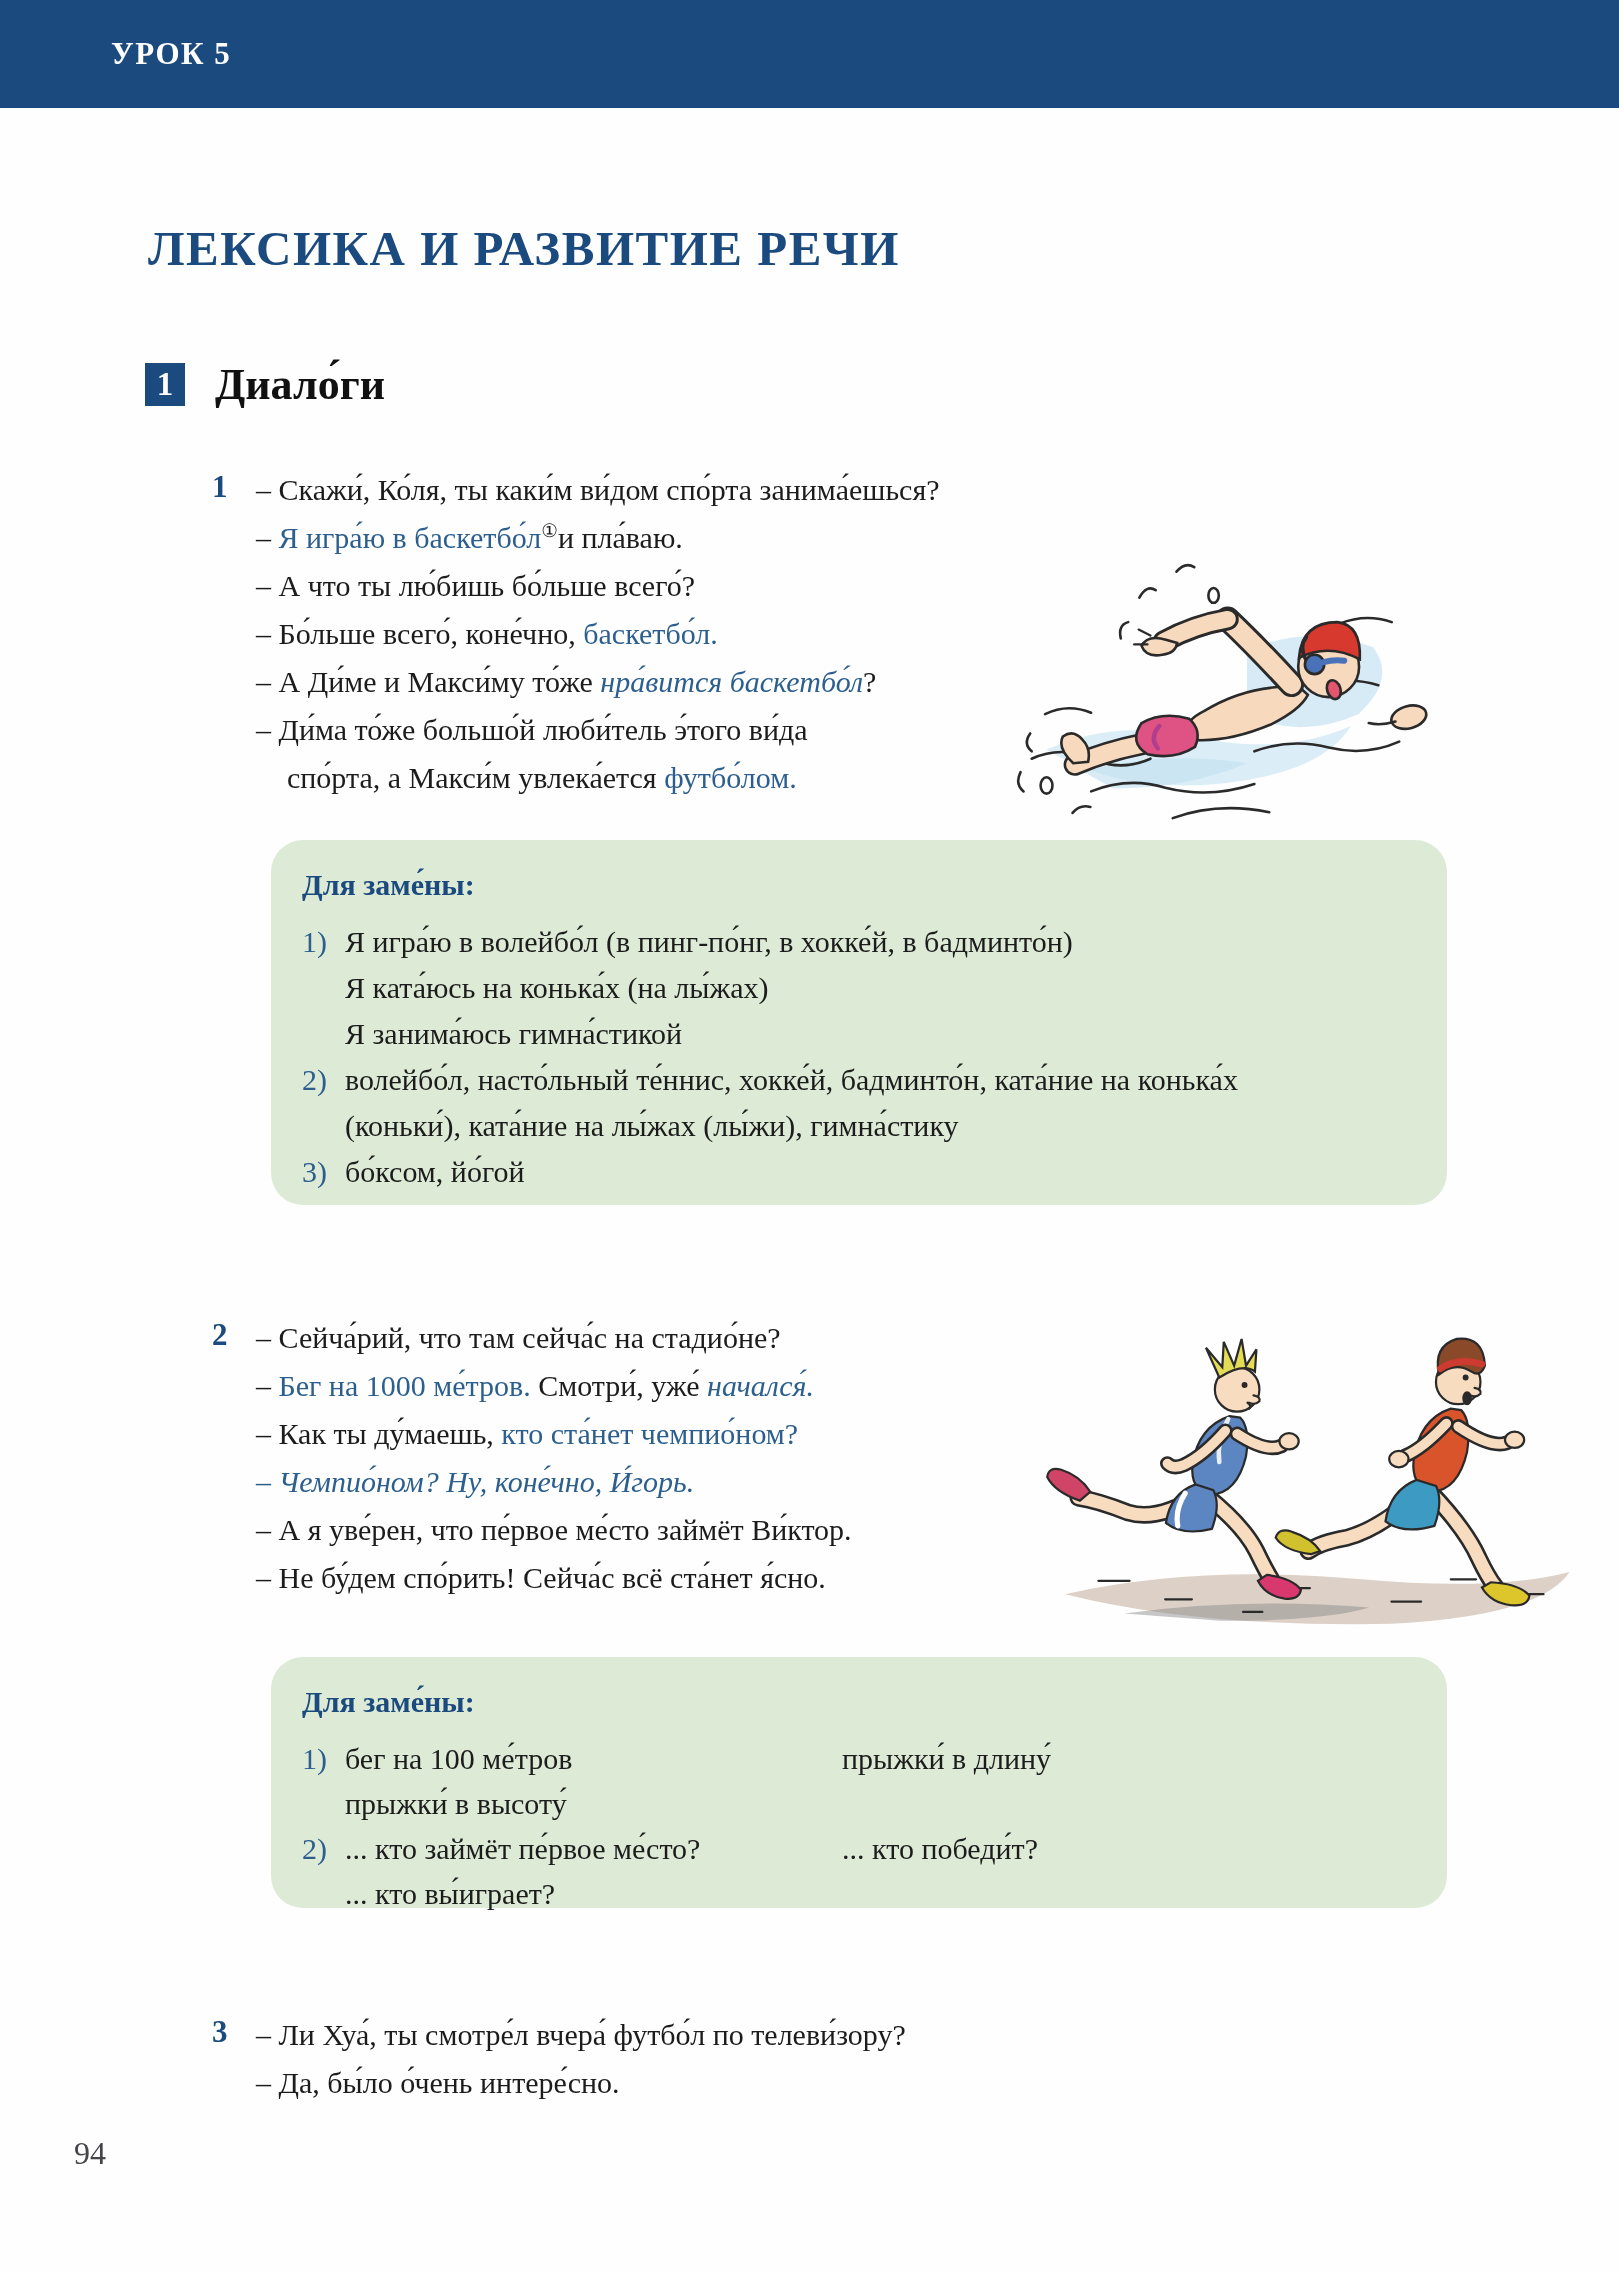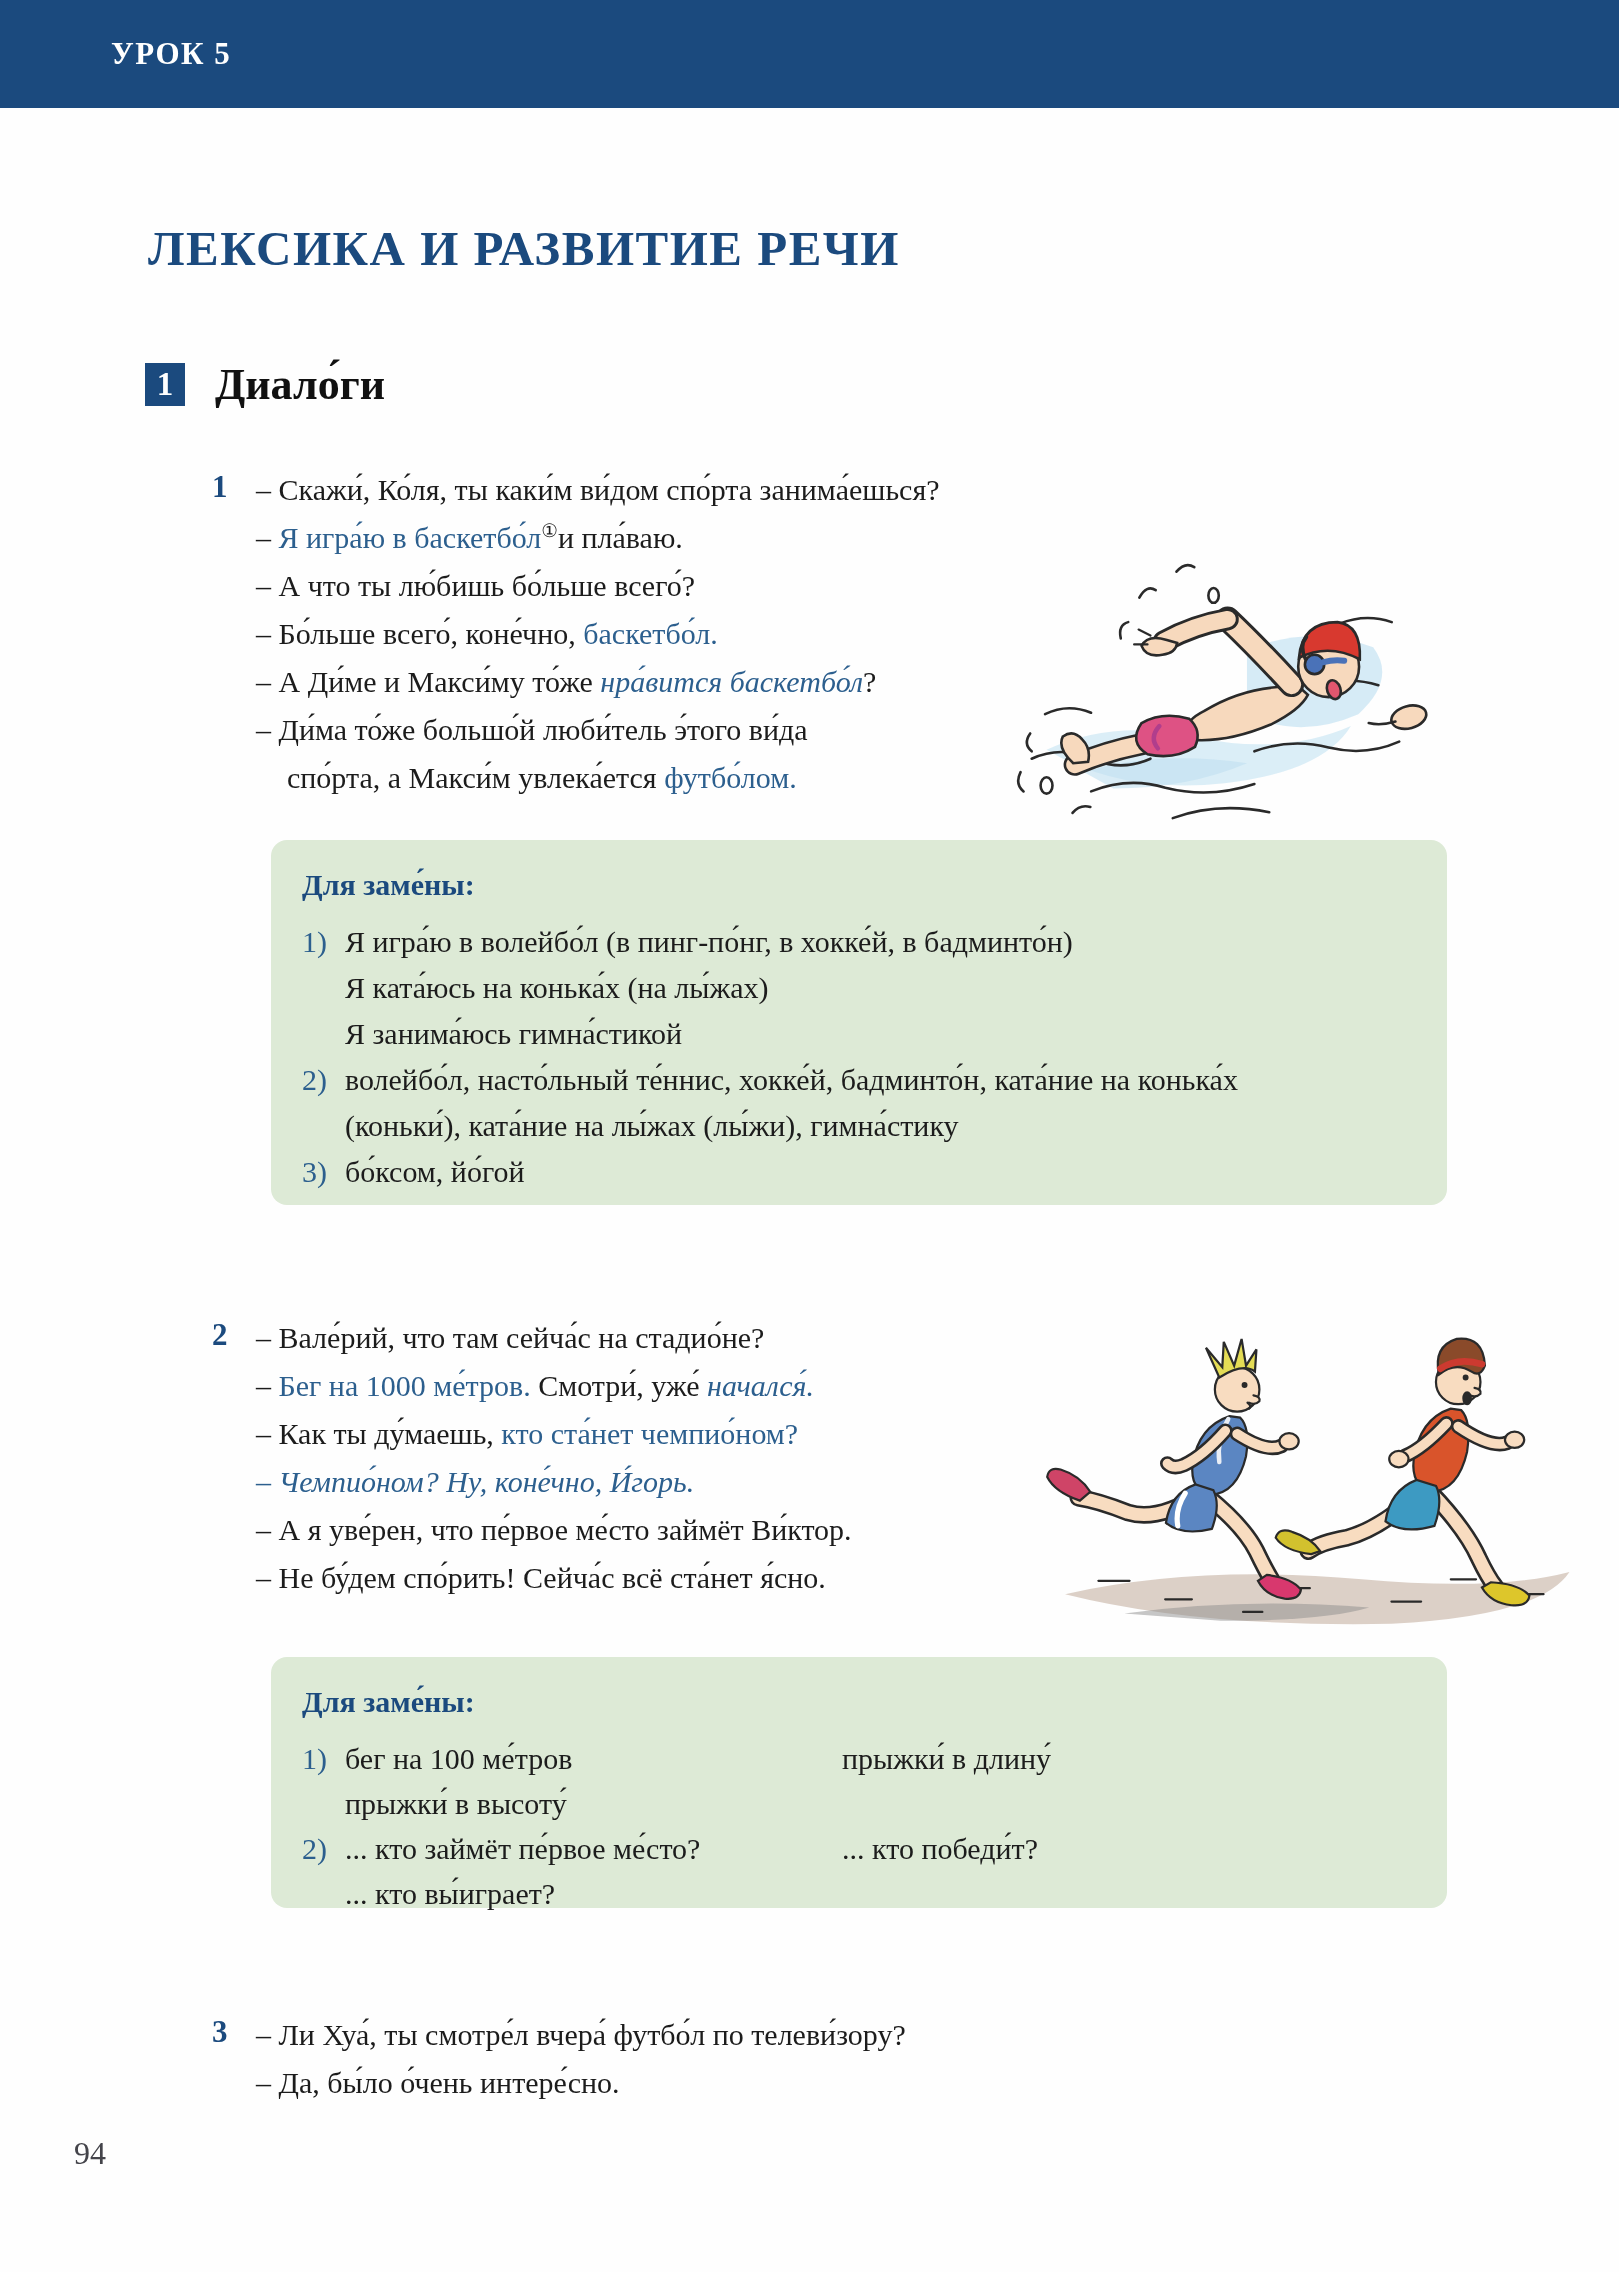--- a/index.html
+++ b/index.html
@@ -23,21 +23,21 @@
   .dialog { position:absolute; left:212px; }
   .dialog-num { position:absolute; left:0; top:3px; color:#1b4a7e; font-weight:bold; font-size:31px; }
   .dialog-lines { margin-left:44px; }
   p.line { margin:0; font-size:30px; line-height:48px; white-space:nowrap; }
   p.line.cont { padding-left:31px; }
   .blue { color:#2c5f8e; }
   .italic { font-style:italic; }
   .sup { vertical-align:super; font-size:18.6px; line-height:0; }
 
   
-  .green-box { position:absolute; left:271px; width:1176px; background:#ddead6; border-radius:16px; box-sizing:border-box; padding:27px 22px 0 31px; }
+  .green-box { position:absolute; left:271px; width:1176px; background:#ddead6; border-radius:32px; box-sizing:border-box; padding:27px 22px 0 31px; }
   .box-title { color:#1b4a7e; font-weight:bold; font-size:30px; line-height:36px; margin:0 0 16.3px 0; }
   .box-row { display:grid; grid-template-columns:43px auto; font-size:30px; line-height:46px; white-space:nowrap; }
   .box2 .box-row { grid-template-columns:43px 497px auto; line-height:45px; }
   .item-num { color:#2c5f8e; }
   .box-row p, .box-row span.cell { margin:0; }
 
   
   .illus { position:absolute; }
   .swimmer { left:1002px; top:527px; }
   .runners { left:976px; top:1306px; }
@@ -155,21 +155,21 @@
     </div>
     <div class="box-row">
       <span class="item-num">3)</span>
       <p>бо́ксом, йо́гой</p>
     </div>
   </div>
 
   <div class="dialog" style="top:1314px;">
     <div class="dialog-num">2</div>
     <div class="dialog-lines">
-      <p class="line"><span>– Вале́рий, что там сейча́с на стадио́не?</span></p>
+      <p class="line"><span>– Сейча́рий, что там сейча́с на стадио́не?</span></p>
       <p class="line"><span>– </span><span class="blue">Бег на 1000 ме́тров.</span><span> Смотри́, уже́ </span><span class="blue italic">начался́.</span></p>
       <p class="line"><span>– Как ты ду́маешь, </span><span class="blue">кто ста́нет чемпио́ном?</span></p>
       <p class="line"><span class="blue italic">– Чемпио́ном? Ну, коне́чно, И́горь.</span></p>
       <p class="line"><span>– А я уве́рен, что пе́рвое ме́сто займёт Ви́ктор.</span></p>
       <p class="line"><span>– Не бу́дем спо́рить! Сейча́с всё ста́нет я́сно.</span></p>
     </div>
   </div>
 
   <svg class="illus runners" width="638" height="327" viewBox="0 0 860 440">
     <g stroke="#2a2a2a" stroke-width="3" fill="none" stroke-linecap="round">

